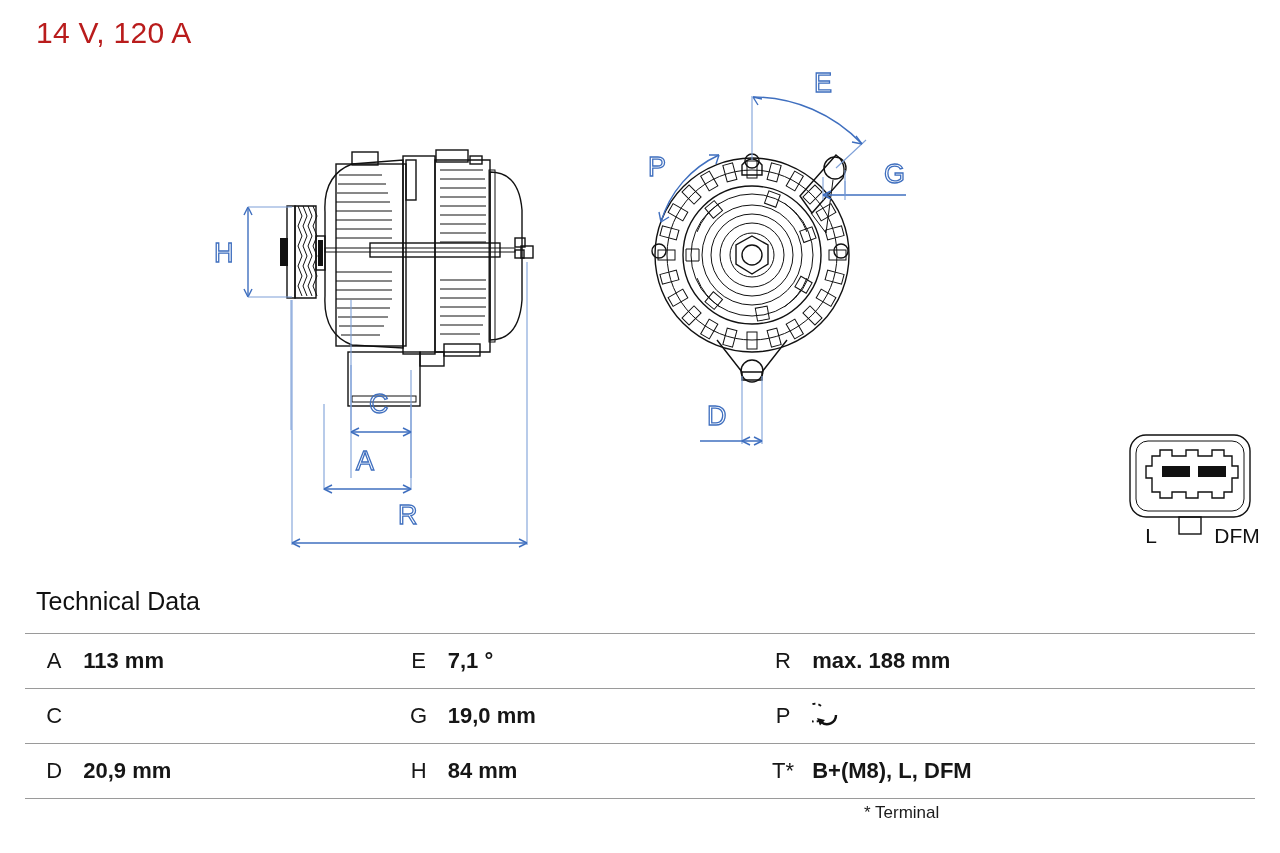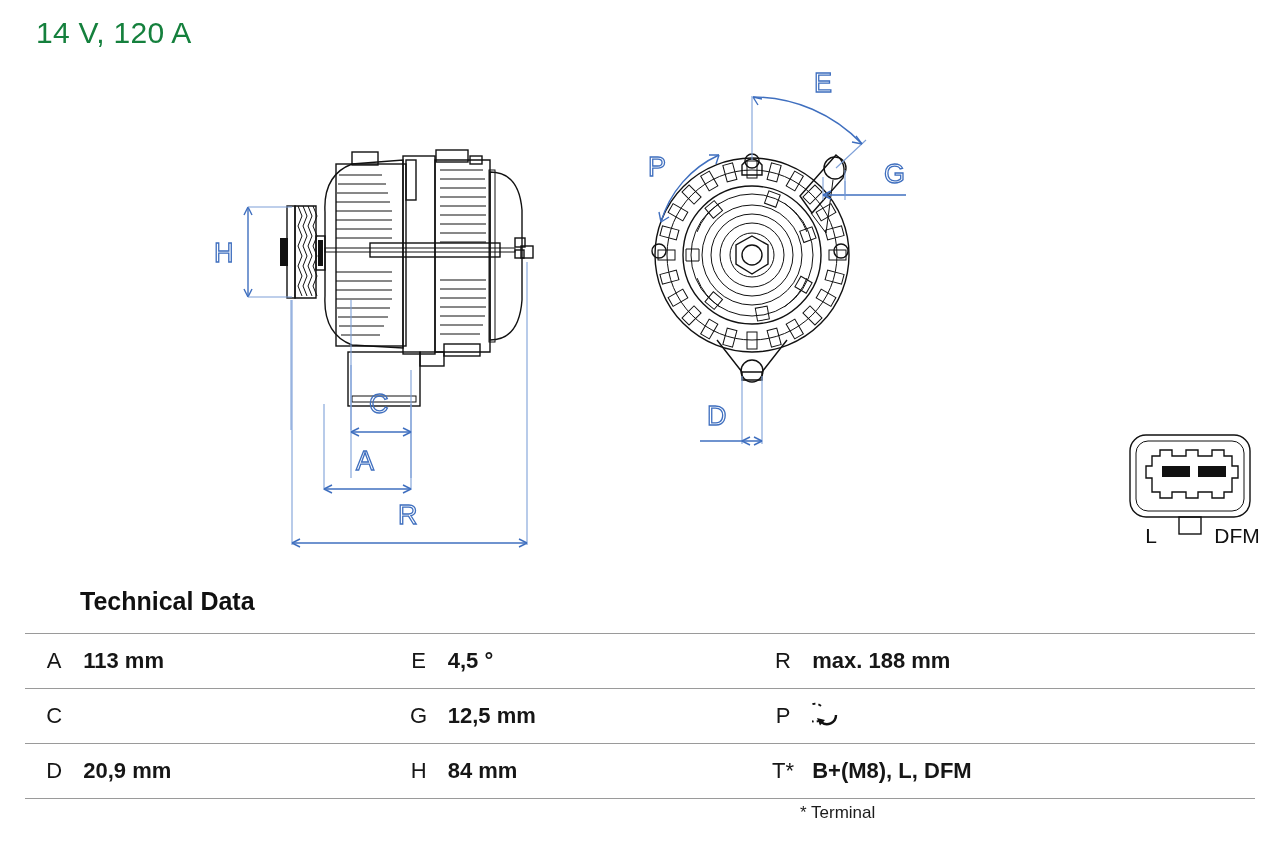--- a/index.html
+++ b/index.html
@@ -17,21 +17,21 @@
   }
 
   
   #page-title {
     position: absolute;
     left: 36px;
     top: 16px;
     font-size: 30px;
     font-weight: 400;
     letter-spacing: 0.3px;
-    color: #15803d;
+    color: #b91c1c;
     white-space: nowrap;
   }
 
   
   #drawing-area {
     position: absolute;
     left: 0;
     top: 0;
     width: 1280px;
     height: 578px;
@@ -47,24 +47,23 @@
     position: absolute;
     left: 0;
     top: 578px;
     width: 1280px;
   }
   #tech-heading {
     position: absolute;
     left: 36px;
     top: 9px;
     font-size: 25px;
-    font-weight: bold;
+    font-weight: normal;
     color: #111111;
     white-space: nowrap;
-    margin-left: 44px;
   }
 
   #tech-table {
     position: absolute;
     left: 25px;
     top: 55px;
     width: 1230px;
     border-collapse: collapse;
     table-layout: fixed;
   }
@@ -101,21 +100,21 @@
   .rot-icon {
     display: inline-block;
     width: 30px;
     height: 30px;
     vertical-align: middle;
     margin-top: -2px;
   }
 
   #footnote {
     position: absolute;
-    left: 800px;
+    left: 864px;
     top: 225px;
     font-size: 17px;
     color: #1c1c1c;
     white-space: nowrap;
   }
 
   
   .conn-label {
     font-family: "Liberation Sans", sans-serif;
     font-size: 21px;
@@ -498,29 +497,29 @@
 <div id="tech-section">
 
   <div id="tech-heading">Technical Data</div>
 
   <table id="tech-table">
     <tbody>
       <tr>
         <td class="key">A</td>
         <td class="val val-a">113 mm</td>
         <td class="key">E</td>
-        <td class="val val-b">4,5 °</td>
+        <td class="val val-b">7,1 °</td>
         <td class="key">R</td>
         <td class="val val-c">max. 188 mm</td>
       </tr>
       <tr>
         <td class="key">C</td>
         <td class="val val-a"></td>
         <td class="key">G</td>
-        <td class="val val-b">12,5 mm</td>
+        <td class="val val-b">19,0 mm</td>
         <td class="key">P</td>
         <td class="val val-c">
           <span class="rot-icon">
             <svg width="30" height="30" viewBox="0 0 30 30">
               <path d="M7.5,20.5 A9,9 0 1,1 9.5,6.5" stroke="#111111" stroke-width="2" fill="none" stroke-dasharray="3 3"></path>
               <path d="M24,15 A9,9 0 0,1 9,21.8" stroke="#111111" stroke-width="2.4" fill="none"></path>
               <polygon points="5,18 13,20 8,25.5" fill="#111111"></polygon>
             </svg>
           </span>
         </td>

